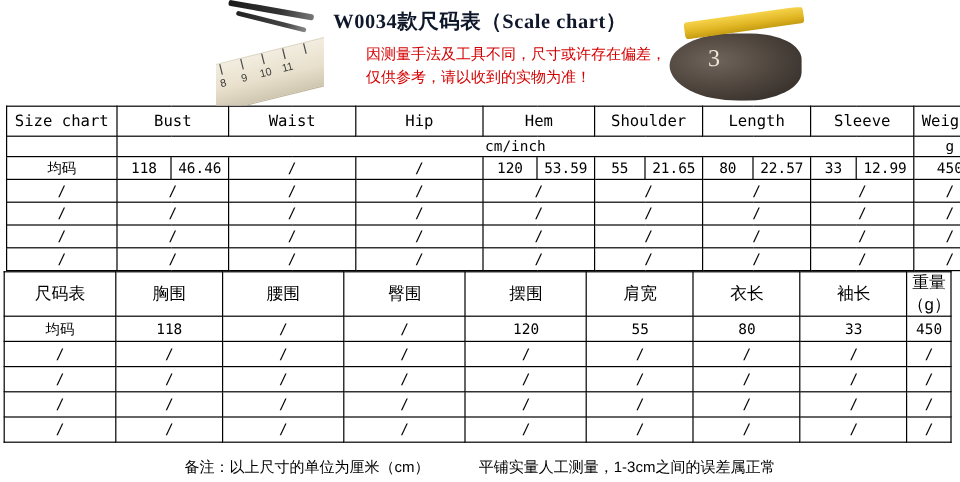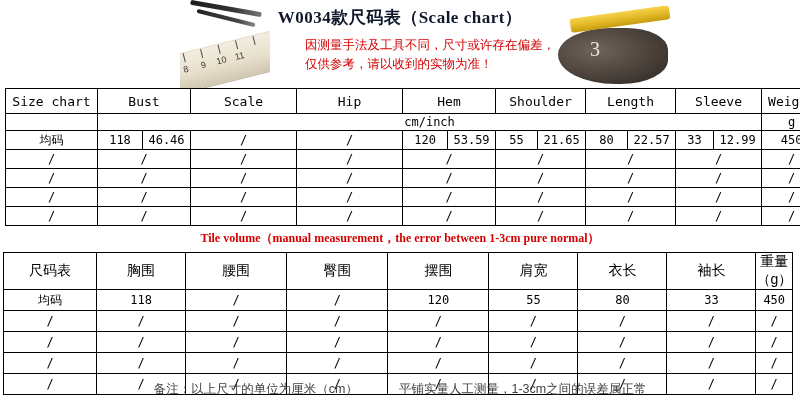--- a/index.html
+++ b/index.html
@@ -206,21 +206,21 @@
   .cn-table .row td.cjk {
     font-family: "Liberation Sans", sans-serif;
   }
 
   .footer-note {
     position: absolute;
     left: 0;
     right: 0;
     bottom: 4px;
     text-align: center;
-    color: #404040;
+    color: #000000;
     font-size: 12.5px;
     font-family: "Liberation Sans", sans-serif;
   }
   .footer-note .gap {
     display: inline-block;
     width: 34px;
   }
 </style>
 </head>
 <body>
@@ -274,21 +274,21 @@
       <col style="width:42px">
         <col style="width:48px">
       <col style="width:38px">
         <col style="width:48px">
       <col style="width:60px">
     </colgroup>
     <tbody>
       <tr class="hdr">
         <td>Size chart</td>
         <td colspan="2">Bust</td>
-        <td colspan="2">Scale</td>
+        <td colspan="2">Waist</td>
         <td colspan="2">Hip</td>
         <td colspan="2">Hem</td>
         <td colspan="2">Shoulder</td>
         <td colspan="2">Length</td>
         <td colspan="2">Sleeve</td>
         <td>Weight</td>
       </tr>
       <tr class="sub">
         <td></td>
         <td colspan="14">cm/inch</td>
@@ -355,21 +355,20 @@
         <td colspan="2">/</td>
         <td colspan="2">/</td>
         <td colspan="2">/</td>
         <td colspan="2">/</td>
         <td colspan="2">/</td>
         <td>/</td>
       </tr>
     </tbody>
   </table>
 
-  <div class="mid-note">Tile volume（manual measurement，the error between 1-3cm pure normal）</div>
 
   <table class="cn-table">
     <colgroup>
       <col style="width:92px">
       <col style="width:88px">
       <col style="width:100px">
       <col style="width:100px">
       <col style="width:100px">
       <col style="width:88px">
       <col style="width:88px">

